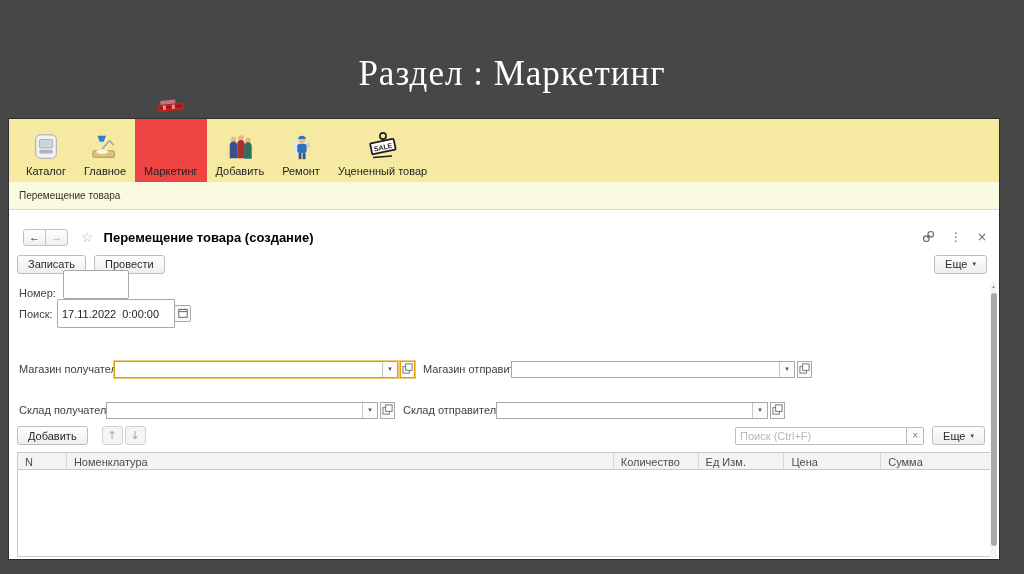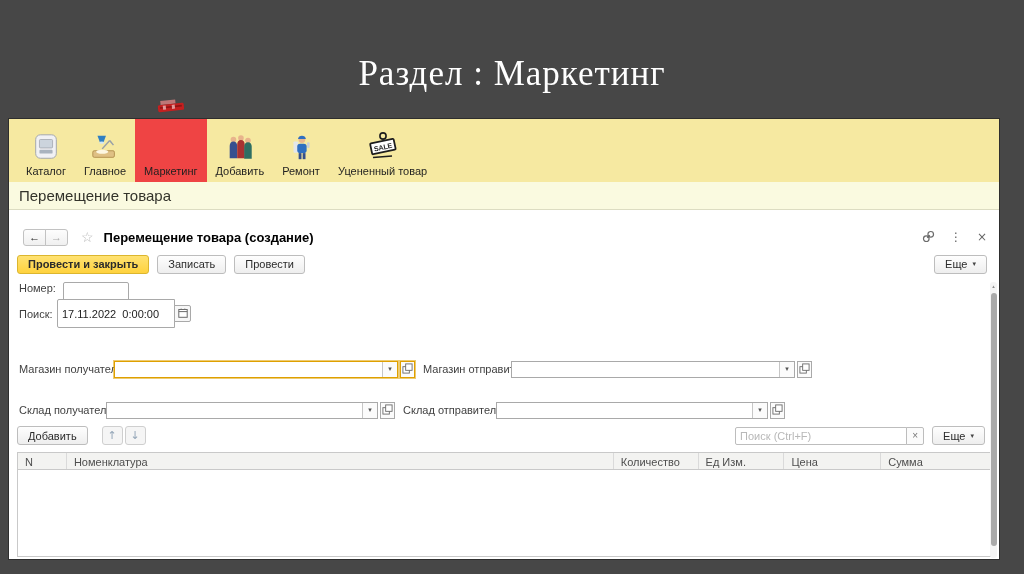--- a/index.html
+++ b/index.html
@@ -27,21 +27,21 @@
     padding: 4px 9px 5px; cursor: pointer;
   }
   .rtab.selected { background: #ef4444; gap: 40px; }
   .ricon { height: 32px; display: flex; align-items: center; justify-content: center; margin-bottom: 2px; }
   .rlabel { font-size: 11px; color: #1f1f1f; white-space: nowrap; }
   
   .tabbar {
     height: 28px; background: #fafae0; border-bottom: 1px solid #dcdcc2;
     display: flex; align-items: center; padding-left: 10px; flex: none;
   }
-  .doc-tab { font-size: 15px; color: #33332b; cursor: pointer; }
+  .doc-tab { font-size: 10px; color: #33332b; cursor: pointer; }
   
   .form { position: relative; flex: 1; background: #fff; }
   .title-row { position: absolute; top: 16px; left: 14px; right: 12px; height: 22px; display: flex; align-items: center; }
   .nav-group { display: flex; }
   .nav-btn {
     width: 23px; height: 17px; border: 1px solid #c2c2c2; background: linear-gradient(#fdfdfd,#f0f0f0);
     display: flex; align-items: center; justify-content: center; font-size: 11px; cursor: pointer; padding: 0;
   }
   .nav-btn.back { border-radius: 3px 0 0 3px; color: #222; }
   .nav-btn.fwd  { border-radius: 0 3px 3px 0; margin-left: -1px; color: #a9a9a9; }
@@ -52,21 +52,21 @@
   .cmd-row { position: absolute; top: 44px; left: 8px; right: 12px; height: 20px; display: flex; align-items: center; gap: 8px; }
   .btn {
     height: 19px; padding: 0 10px; font: 11px "Liberation Sans", sans-serif; color: #2b2b2b;
     background: linear-gradient(#fefefe, #eeeeee); border: 1px solid #bdbdbd; border-radius: 3px;
     display: inline-flex; align-items: center; gap: 5px; cursor: pointer; white-space: nowrap;
   }
   .btn-yellow { background: linear-gradient(#ffe272, #ffd23e); border-color: #dcb62e; font-weight: bold; }
   .more-btn { margin-left: auto; }
   .arrow-sm { font-size: 7px; color: #444; font-family: "DejaVu Sans", sans-serif; }
   .lbl { font-size: 11px; color: #3f3f3f; white-space: nowrap; }
-  .row-number { position: absolute; top: 72px; left: 10px; height: 17px; display: flex; align-items: flex-start; }
+  .row-number { position: absolute; top: 72px; left: 10px; height: 17px; display: flex; align-items: flex-end; }
   .row-date   { position: absolute; top: 95px; left: 10px; height: 17px; display: flex; align-items: center; }
   .lbl-num { width: 44px; } .lbl-date { width: 38px; }
   .txt {
     height: 29px; border: 1px solid #a9a9a9; font: 11px "Liberation Sans", sans-serif;
     padding: 0 4px; color: #222; outline: none; background: #fff;
   }
   .txt-number { width: 66px; border-radius: 2px; }
   .txt-date { width: 118px; border-radius: 2px 0 0 2px; }
   .cal-btn {
     width: 17px; height: 17px; margin-left: -1px; border: 1px solid #a9a9a9; background: #f7f7f7;
@@ -238,21 +238,20 @@
               <circle cx="9.4" cy="4.6" r="3" fill="none" stroke="#6b6b6b" stroke-width="1.3"></circle>
               <line x1="5.6" y1="8.4" x2="8.4" y2="5.6" stroke="#6b6b6b" stroke-width="1.3"></line>
             </svg>
           </span>
           <span class="win-ic">⋮</span>
           <span class="win-ic">×</span>
         </span>
       </div>
 
       <div class="cmd-row">
-        <button class="btn btn-yellow">Провести и закрыть</button>
         <button class="btn">Записать</button>
         <button class="btn">Провести</button>
         <button class="btn more-btn">
           <span>Еще</span>
           <span class="arrow-sm">▾</span>
         </button>
       </div>
 
       <div class="row-number">
         <span class="lbl lbl-num">Номер:</span>

